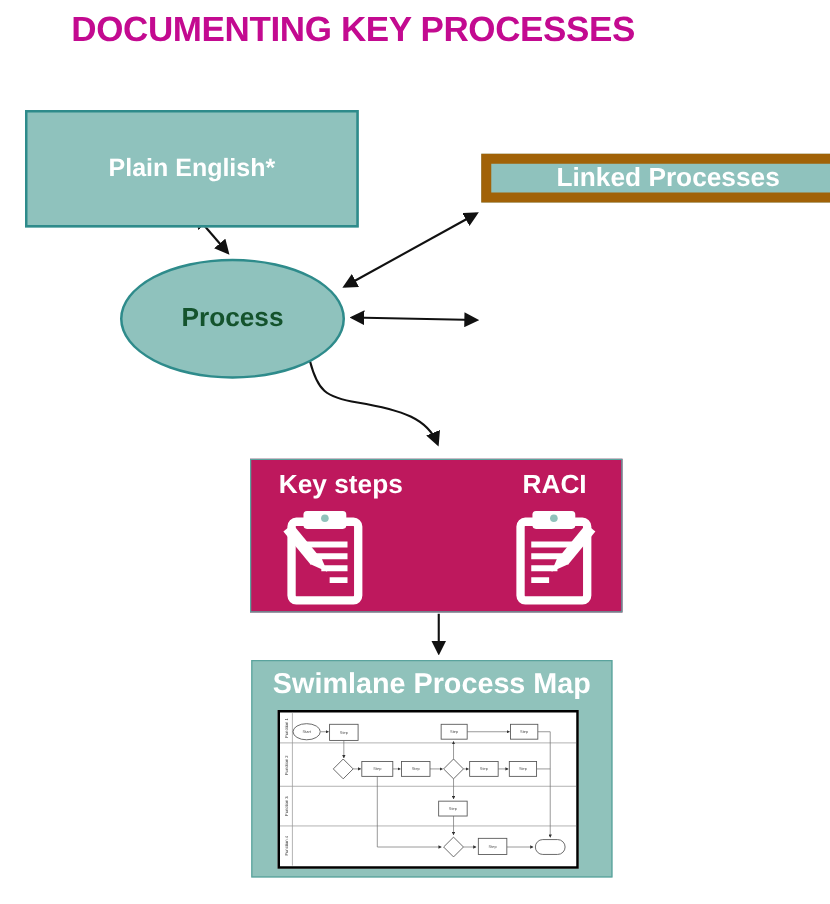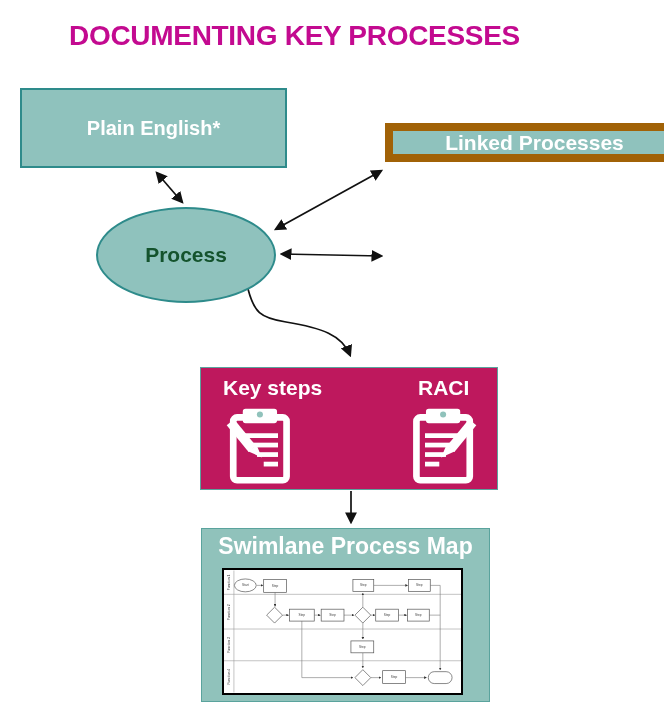--- a/index.html
+++ b/index.html
@@ -1,29 +1,29 @@
 <!DOCTYPE html>
 <html><head>
 <meta charset="utf-8">
 <style>
   html,body{margin:0;padding:0;background:#ffffff;}
   .canvas{
     position:relative;width:664px;height:723px;background:#ffffff;overflow:hidden;
     font-family:"Liberation Sans",sans-serif;
   }
   .title{
-    position:absolute;left:57px;top:8px;margin:12px;
+    position:absolute;left:57px;top:8px;margin:0;
     font-size:28px;font-weight:bold;color:#c30a90;letter-spacing:-0.3px;white-space:nowrap;
   }
   .overlay{position:absolute;left:0;top:0;width:664px;height:723px;pointer-events:none;}
   .tealbox{
     position:absolute;background:#8fc2bd;display:flex;align-items:center;justify-content:center;
     color:#ffffff;font-weight:bold;box-sizing:border-box;
   }
-  .plain{left:20px;top:88px;width:267px;height:80px;border:2px solid #2e8b8b;font-size:20px;}
+  .plain{left:20px;top:88px;width:267px;height:94px;border:2px solid #2e8b8b;font-size:20px;}
   .lproc{left:385px;top:123px;width:299px;height:39px;border:8px solid #a16207;font-size:21px;}
   .lpol{left:385px;top:236px;width:255px;height:43px;border:2px solid #4da09b;font-size:21px;}
   .ellipse{
     position:absolute;left:96px;top:207px;width:180px;height:96px;border-radius:50%;
     background:#8fc2bd;border:2px solid #2e8b8b;display:flex;align-items:center;justify-content:center;
     color:#14532d;font-weight:bold;font-size:21px;box-sizing:border-box;
   }
   .keysteps{
     position:absolute;left:200px;top:367px;width:298px;height:123px;
     background:#be185d;border:1px solid #5aa39d;box-sizing:border-box;

